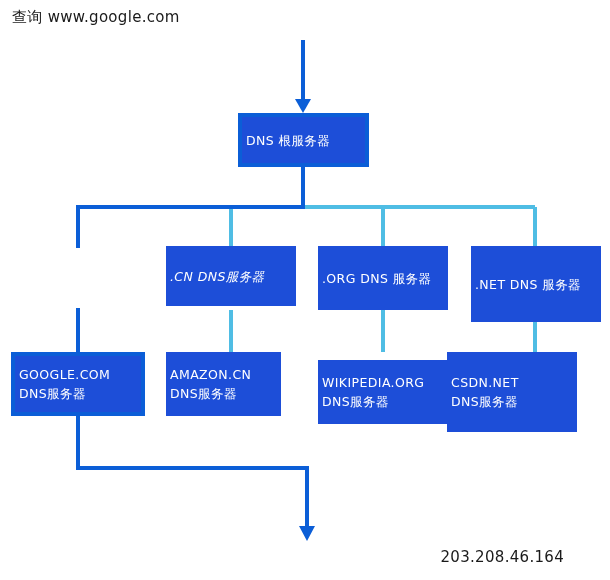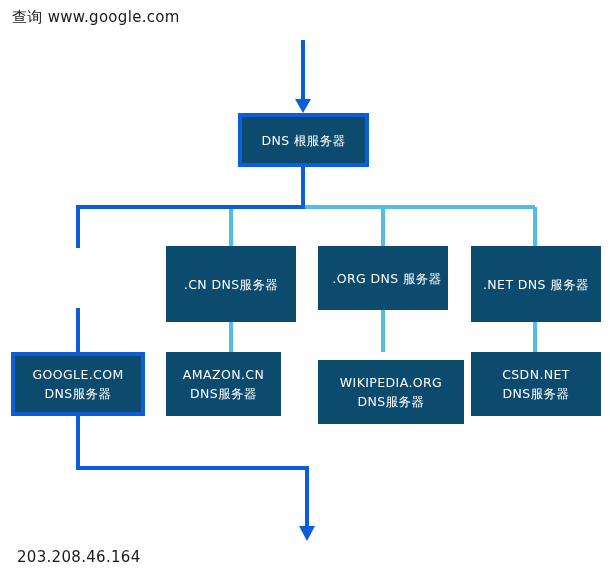--- a/index.html
+++ b/index.html
@@ -24,26 +24,26 @@
     top: 0;
     width: 610px;
     height: 580px;
   }
   .node {
     position: absolute;
     box-sizing: border-box;
     display: flex;
     align-items: center;
     justify-content: center;
-    text-align: center;
+    text-align: left;
     color: #ffffff;
     font-size: 12.5px;
     line-height: 19px;
     letter-spacing: 0.4px;
-    background: #0c4a6e;
+    background: #1d4ed8;
     z-index: 3;
   }
   .node.highlight {
     border: 4px solid #0B5ED7;
   }
   .node .label {
     display: block;
     width: 100%;
     padding: 0 4px;
     white-space: pre-line;
@@ -57,34 +57,34 @@
     z-index: 3;
   }
   #query-caption {
     left: 0;
     top: 8px;
     width: 526px;
     text-align: left;
     margin-left: 12px;
   }
   #result-caption {
-    left: 17px;
+    left: 4px;
     top: 548px;
     width: 560px;
-    text-align: left;
+    text-align: right;
   }
   #root-node   { left: 238px; top: 113px; width: 131px; height: 54px; }
   #com-node    { left: 11px;  top: 246px; width: 134px; height: 64px; }
-  #cn-node     { left: 166px; top: 246px; width: 130px; height: 76px; }
-  #org-node    { left: 318px; top: 246px; width: 130px; height: 64px; padding-left: 8px; }
+  #cn-node     { left: 166px; top: 246px; width: 130px; height: 60px; font-style: italic; }
+  #org-node    { left: 318px; top: 246px; width: 130px; height: 64px; }
   #net-node    { left: 471px; top: 246px; width: 130px; height: 76px; }
   #google-node { left: 11px;  top: 352px; width: 134px; height: 64px; }
   #amazon-node { left: 166px; top: 352px; width: 115px; height: 64px; }
   #wiki-node   { left: 318px; top: 360px; width: 146px; height: 64px; }
-  #csdn-node   { left: 471px; top: 352px; width: 130px; height: 64px; }
+  #csdn-node   { left: 447px; top: 352px; width: 130px; height: 80px; }
 </style>
 </head>
 <body>
 
 <div id="diagram">
 
   <svg id="edges" viewBox="0 0 610 580" width="610" height="580">
 
     <g>
       <line x1="303" y1="40" x2="303" y2="104" stroke="#0B5ED7" stroke-width="4"></line>

